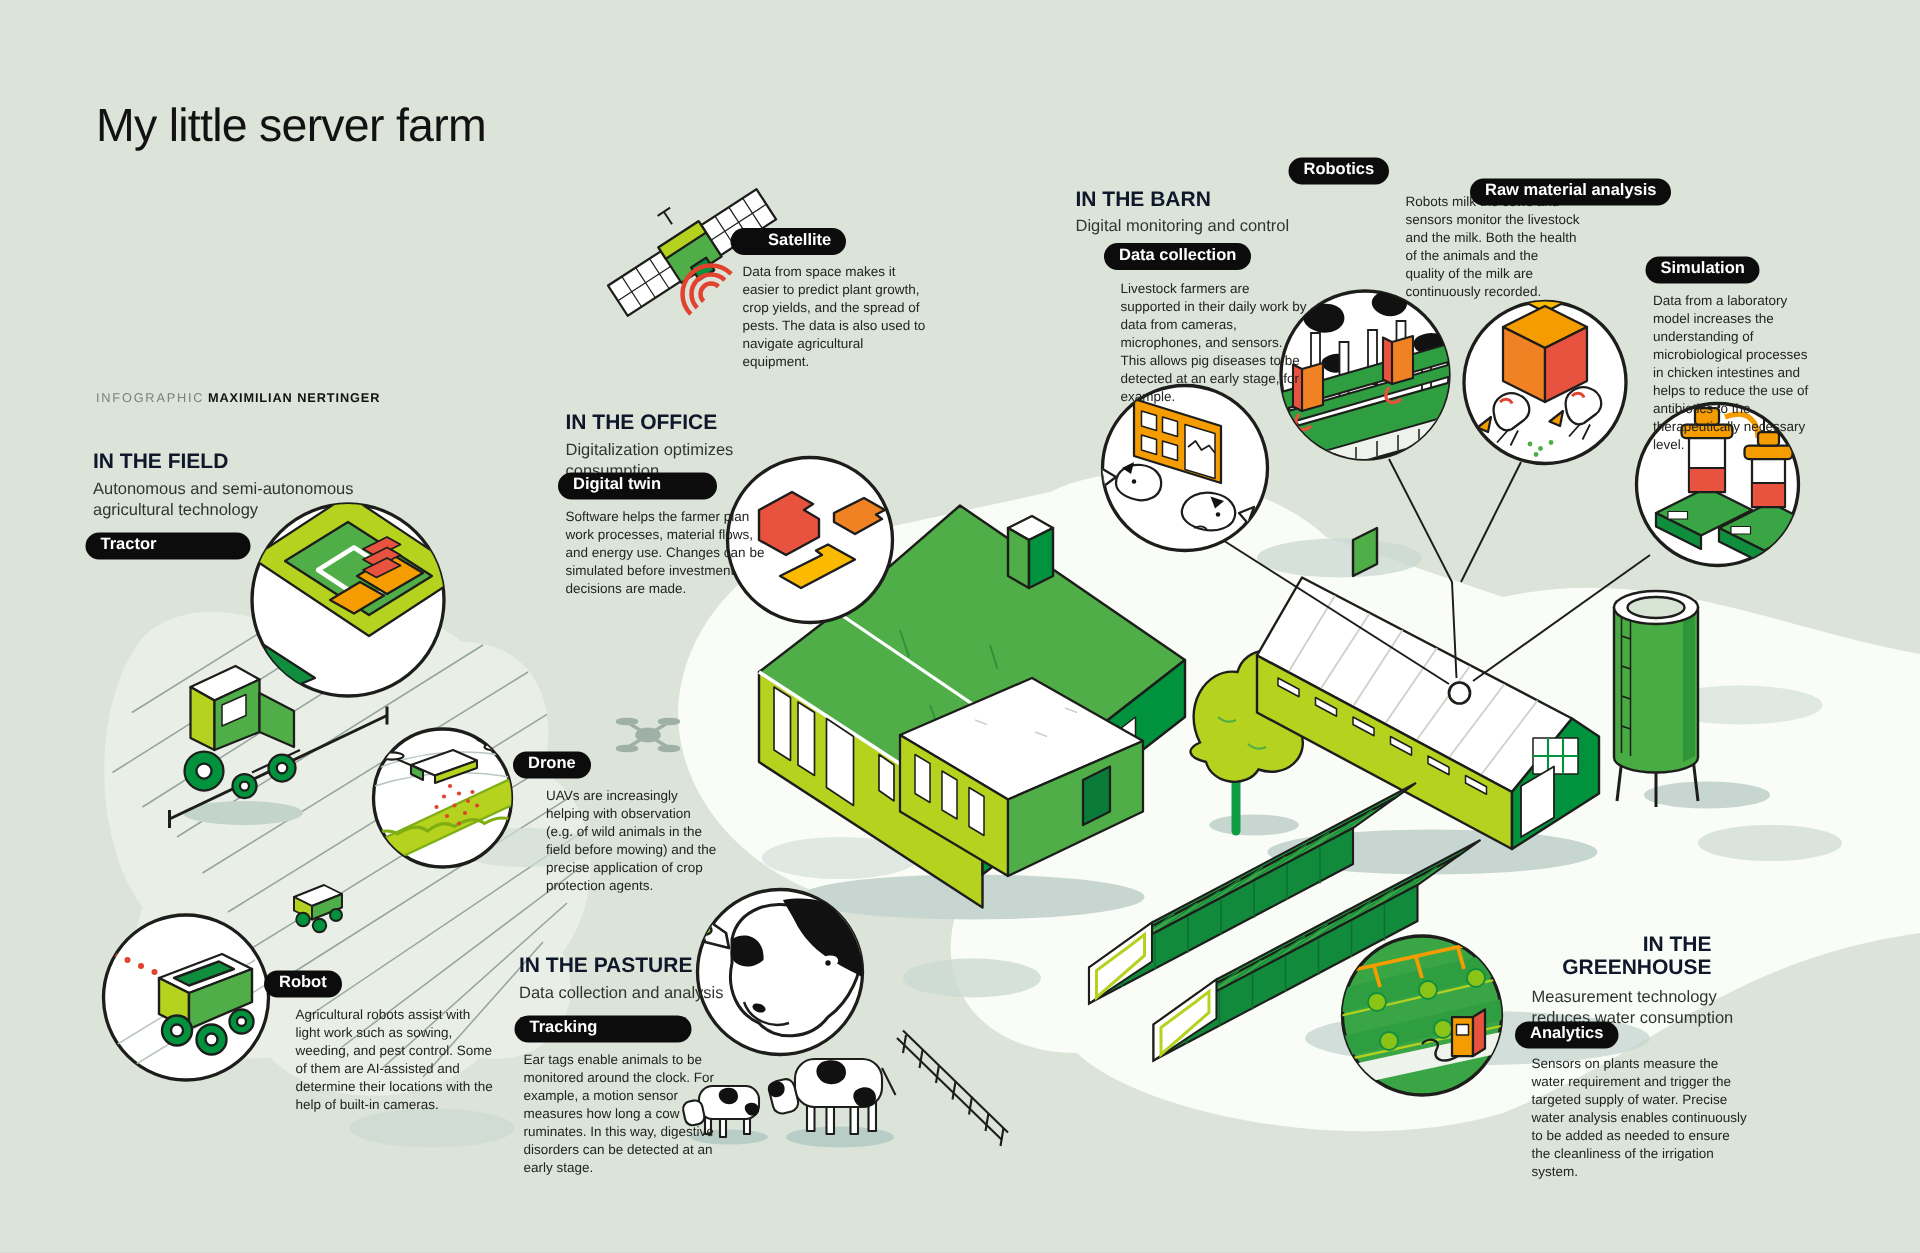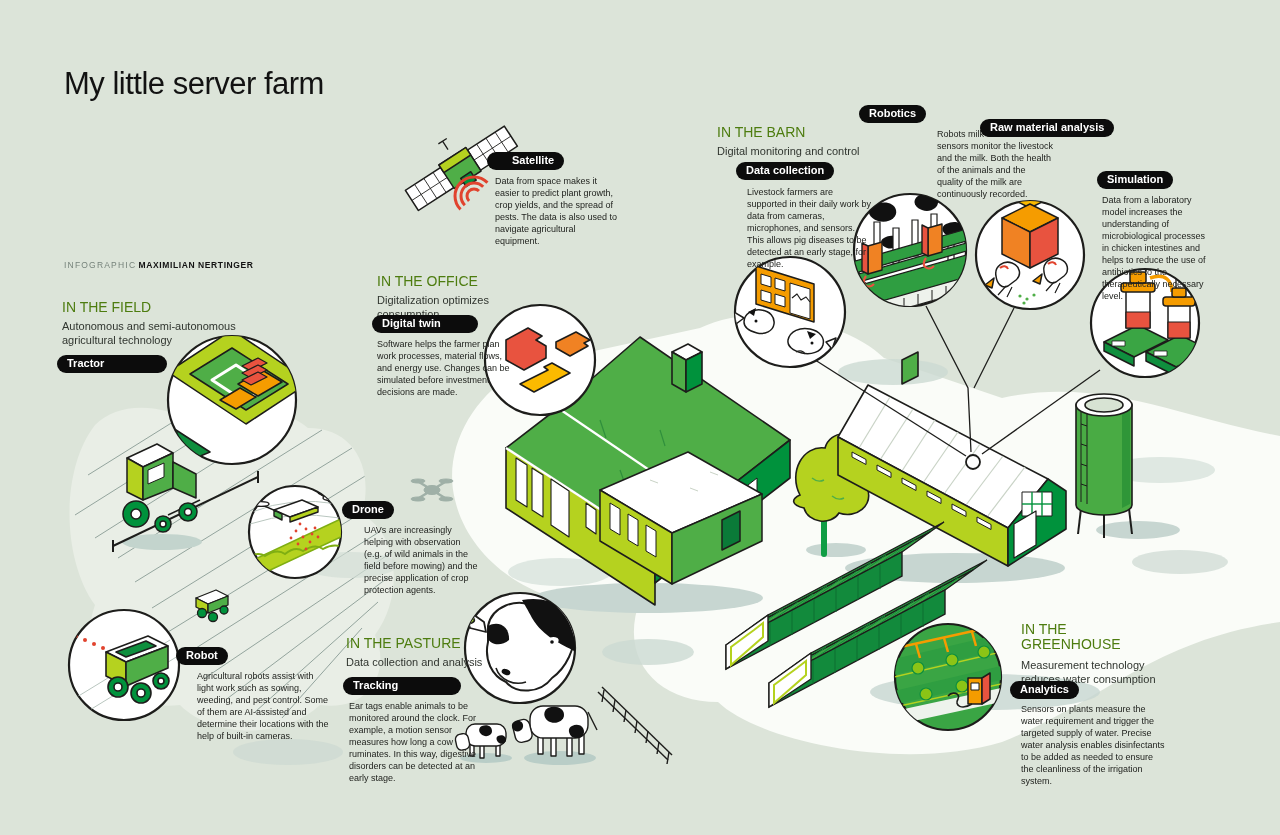--- a/index.html
+++ b/index.html
@@ -5,21 +5,21 @@
   html,body{margin:0;padding:0;}
   body{font-family:"Liberation Sans", sans-serif; background:#cfd8cd;}
   #stage{position:relative;width:1280px;height:835px;background:#dce4d9;overflow:hidden;}
   #scene{position:absolute;left:0;top:0;}
   .abs{position:absolute;}
   .page-title{font-size:31px;font-weight:400;color:#121212;letter-spacing:-0.5px;margin:0;}
   .intro{font-size:16px;line-height:1.4;color:#1c1c1c;}
   .credit{font-size:8.5px;color:#121212;text-align:right;}
   .credit .muted{color:#76837b;letter-spacing:1.2px;font-weight:400;}
   .credit .name{font-weight:700;letter-spacing:0.6px;}
-  .sec-title{font-size:14px;font-weight:400;color:#4d7c0f;margin:0;line-height:1.1;}
+  .sec-title{font-size:14px;font-weight:700;color:#0f172a;margin:0;line-height:1.1;text-align:right;}
   .sec-sub{font-size:11px;color:#30352f;line-height:1.25;margin-top:2px;}
   .pill{display:inline-block;background:#0c0c0c;color:#fff;font-size:11px;font-weight:700;
         padding:3px 10px 4px;border-radius:11px;white-space:nowrap;line-height:1;box-sizing:border-box;}
   .body-txt{font-size:9px;line-height:1.33;color:#222420;}
 </style>
 </head>
 <body>
 
 <div id="stage">
 
@@ -643,15 +643,15 @@
 <div class="abs body-txt" style="left:1102px;top:195px;width:112px;">Data from a laboratory model increases the understanding of microbiological processes in chicken intestines and helps to reduce the use of antibiotics to the therapeutically necessary level.</div>
 
 <h2 class="abs sec-title" style="left:346px;top:636px;">IN THE PASTURE</h2>
 <div class="abs sec-sub" style="left:346px;top:654px;width:170px;">Data collection and analysis</div>
 <span class="abs pill" style="left:343px;top:677px;width:118px;">Tracking</span>
 <div class="abs body-txt" style="left:349px;top:701px;width:142px;">Ear tags enable animals to be monitored around the clock. For example, a motion sensor measures how long a cow ruminates. In this way, digestive disorders can be detected at an early stage.</div>
 
 <h2 class="abs sec-title" style="left:1021px;top:622px;width:120px;">IN THE GREENHOUSE</h2>
 <div class="abs sec-sub" style="left:1021px;top:657px;width:155px;">Measurement technology reduces water consumption</div>
 <span class="abs pill" style="left:1010px;top:681px;">Analytics</span>
-<div class="abs body-txt" style="left:1021px;top:704px;width:147px;">Sensors on plants measure the water requirement and trigger the targeted supply of water. Precise water analysis enables disinfectants to be added as needed to ensure the cleanliness of the irrigation system.</div>
+<div class="abs body-txt" style="left:1021px;top:704px;width:147px;">Sensors on plants measure the water requirement and trigger the targeted supply of water. Precise water analysis enables continuously to be added as needed to ensure the cleanliness of the irrigation system.</div>
 
 </div>
 
 </body></html>

